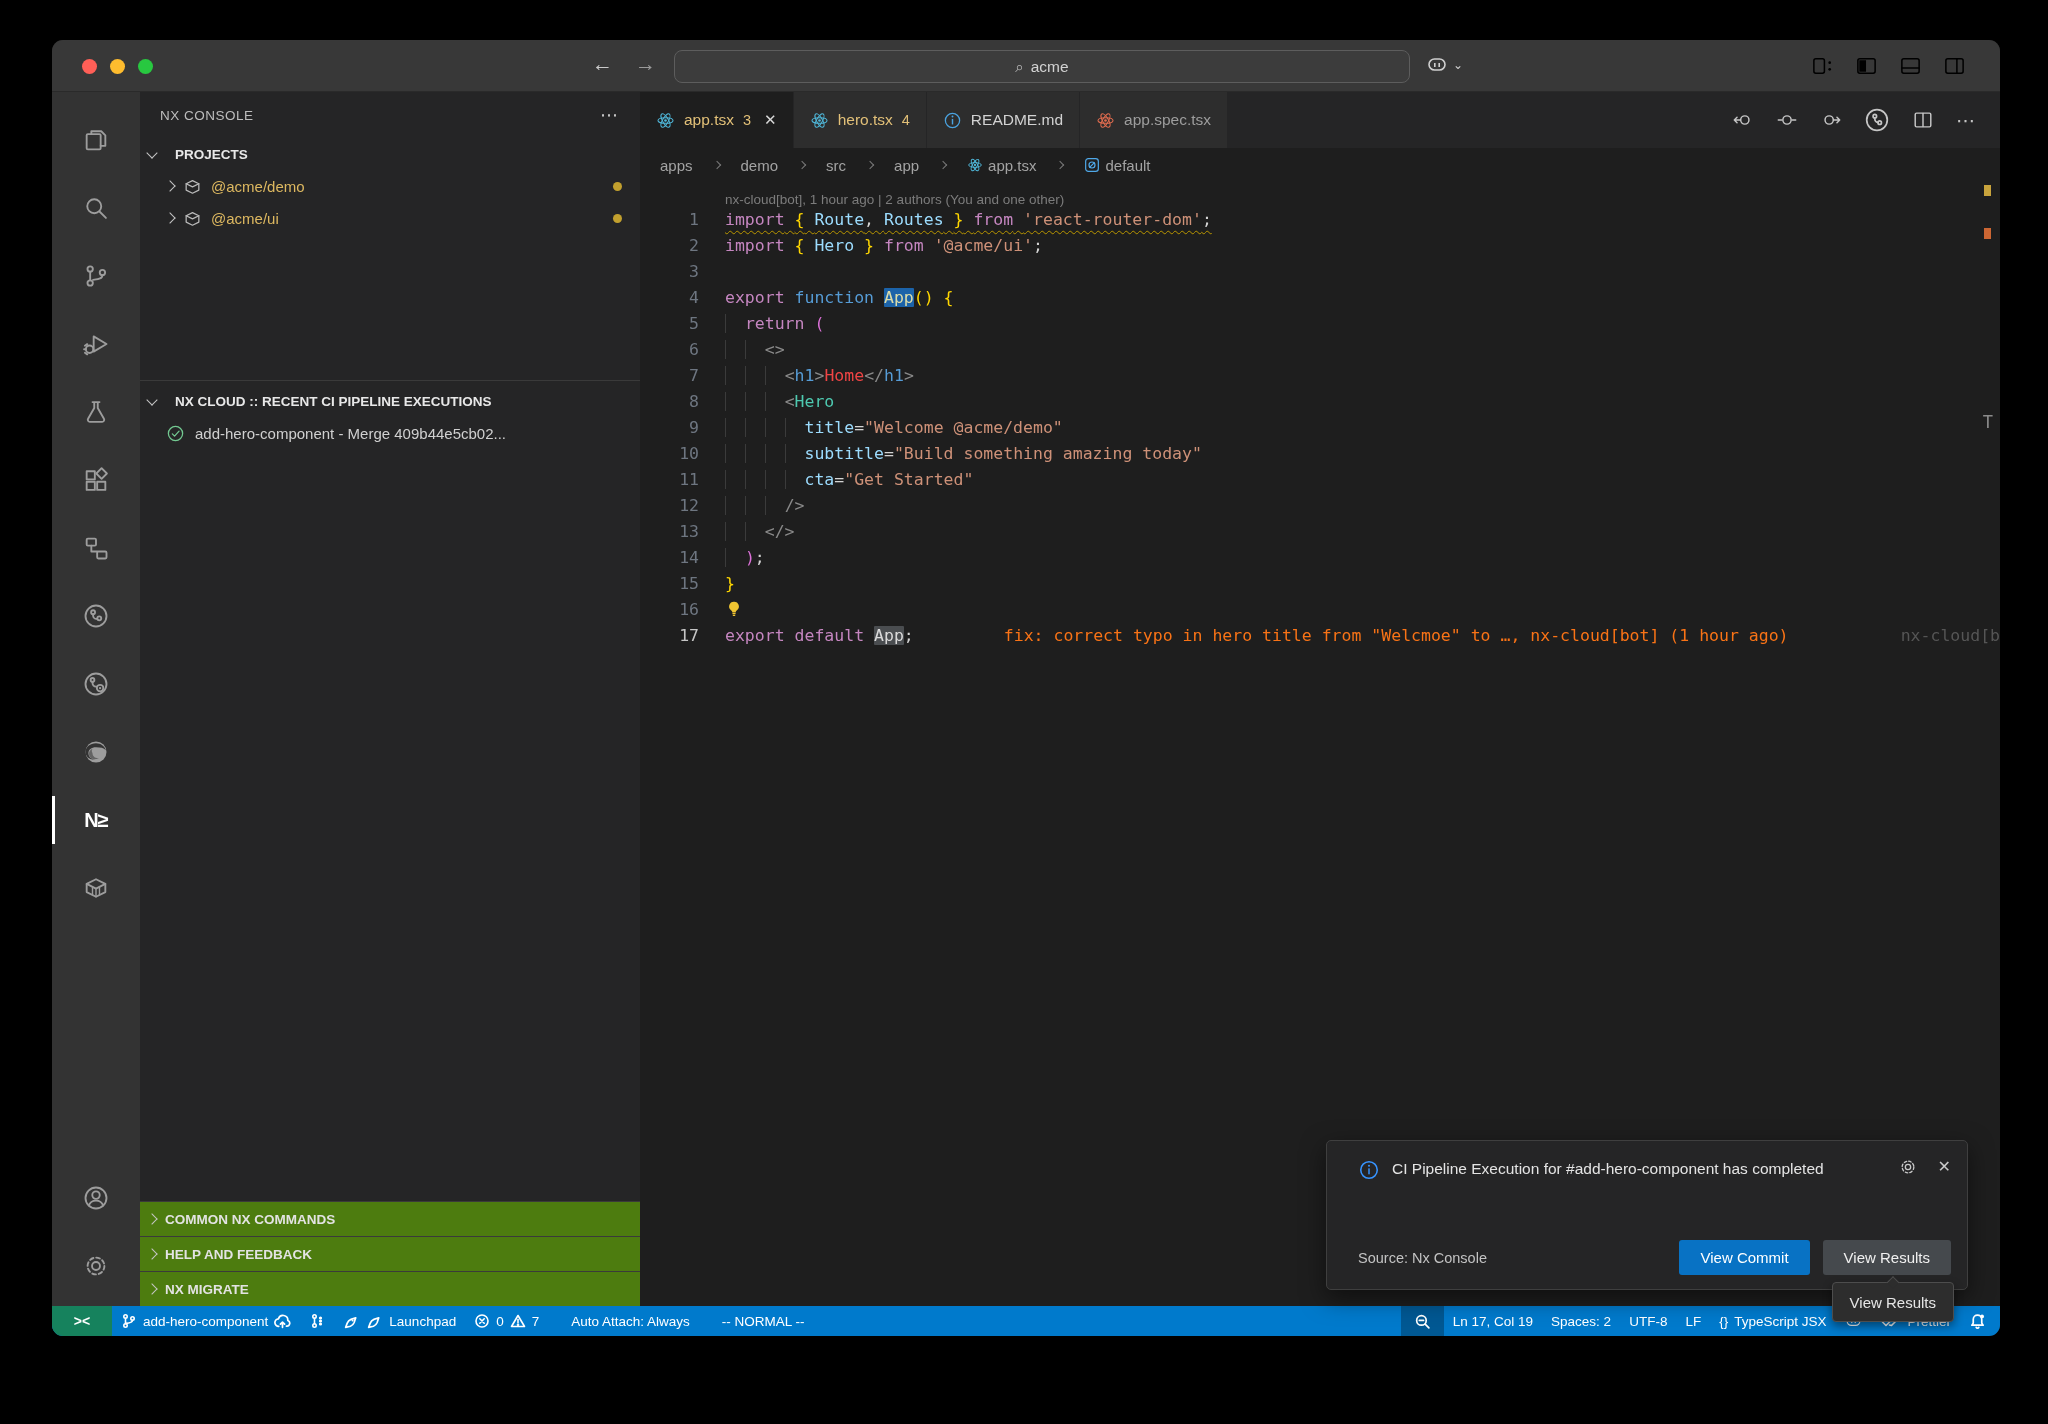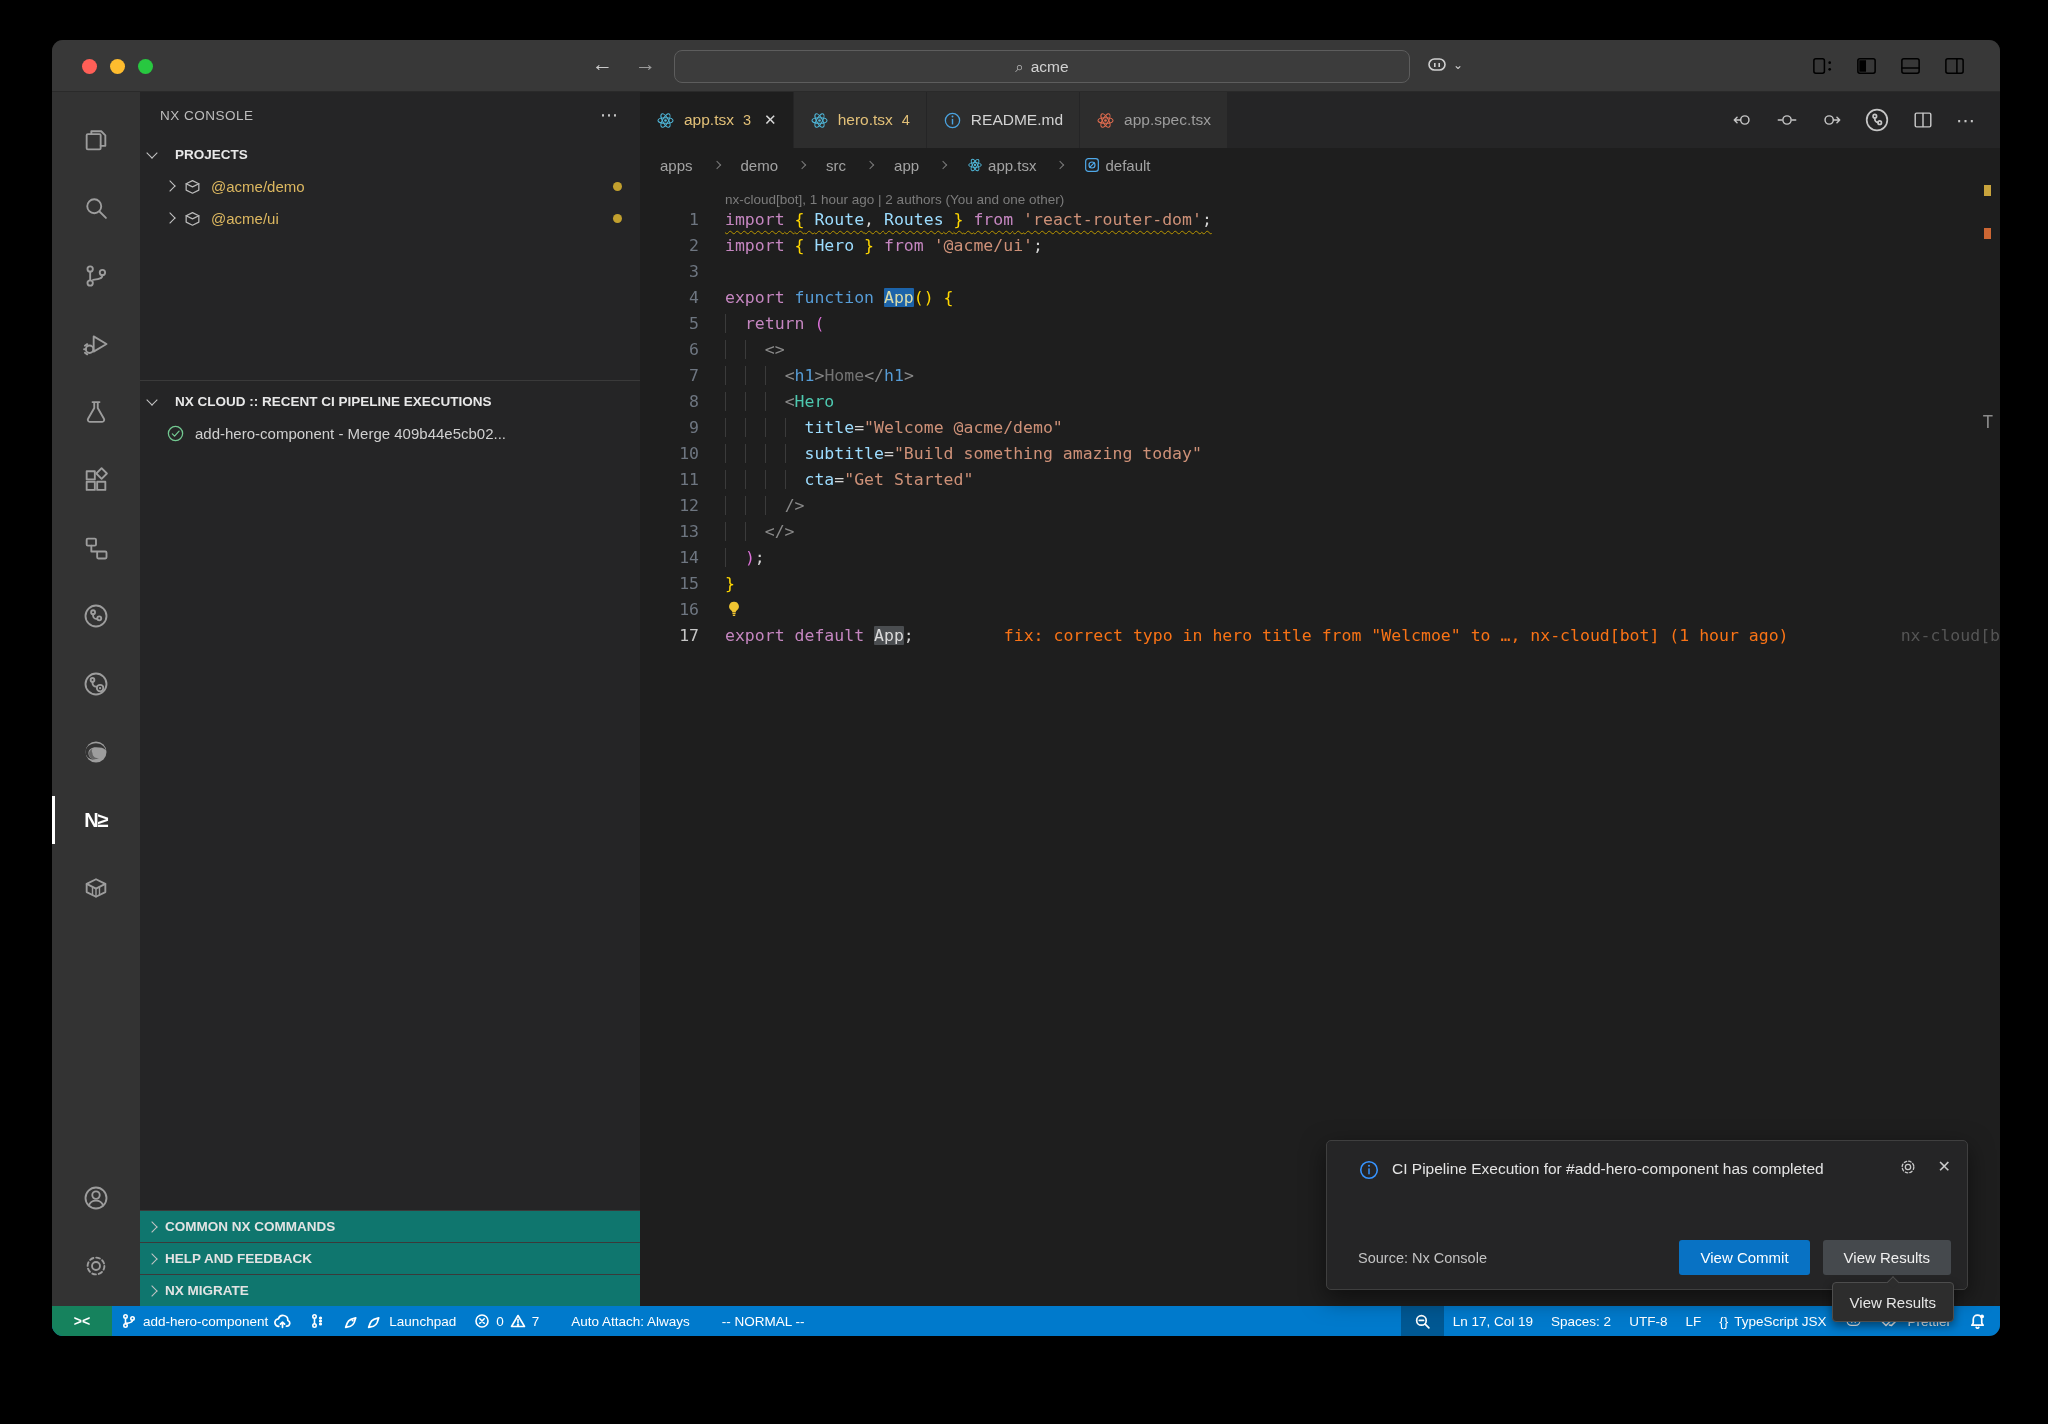--- a/index.html
+++ b/index.html
@@ -54,22 +54,22 @@
     font-size:15px; position:relative; }
   .tree-item .label-mod { color:#ddb860; }
   .dot { position:absolute; right:18px; width:9px; height:9px; border-radius:50%; background:#c2a02e; }
   .chev { width:8px; height:8px; border-right:1.5px solid #c5c5c5; border-bottom:1.5px solid #c5c5c5;
     display:inline-block; flex:0 0 auto; }
   .chev.right { transform:rotate(-45deg); }
   .chev.down  { transform:rotate(45deg); margin-top:-3px; }
   .cloud-section { margin-top:146px; border-top:1px solid #3a3a3a; padding-top:4px; }
   .cloud-item { height:32px; display:flex; align-items:center; gap:10px; padding:0 0 0 26px; font-size:15px; color:#d0d0d0; }
   .sb-bottom { margin-top:auto; }
-  .sb-collapsed { height:32px; display:flex; align-items:center; gap:9px; padding:10px 8px;
-    font-size:13.5px; font-weight:700; color:#e3e3e3; border-top:1px solid #3a3a3a; background:#0f766e; }
+  .sb-collapsed { height:32px; display:flex; align-items:center; gap:9px; padding:17px 8px;
+    font-size:13.5px; font-weight:700; color:#e3e3e3; border-top:1px solid #3a3a3a; background:#4d7c0f; }
 
   
   .editor { flex:1; display:flex; flex-direction:column; min-width:0; background:#1e1e1e; }
   .tabbar { height:56px; background:#252526; display:flex; align-items:stretch; flex:0 0 auto; }
   .tab { display:flex; align-items:center; gap:9px; padding:0 16px; font-size:15.5px;
     background:#2d2d2d; border-right:1px solid #252526; color:#9d9d9d; }
   .tab.active { background:#1e1e1e; }
   .tab .t-label.mod { color:#e2c078; }
   .tab .t-label.lite { color:#d2d2d2; }
   .tab .t-badge { color:#e2c078; font-size:14.5px; }
@@ -86,21 +86,21 @@
     font-family:"DejaVu Sans Mono", monospace; }
   .codelens { height:25px; padding-left:85px; font-size:13.5px; color:#7c7c7c;
     display:flex; align-items:flex-end; font-family:"Liberation Sans", sans-serif; }
   .code-line { height:26px; line-height:26px; font-size:16.5px; white-space:pre; position:relative; }
   .ln { display:inline-block; width:59px; text-align:right; color:#6e7681; padding-right:0; }
   .ln.active { color:#c6c6c6; }
   .lc { padding-left:26px; }
   .guide { white-space:pre; box-shadow:inset 1px 0 0 #3b3b3b; }
   .tk-kw{color:#c586c0}.tk-kw2{color:#569cd6}.tk-id{color:#9cdcfe}.tk-cmp{color:#4ec9b0}
   .tk-tag{color:#569cd6}.tk-str{color:#ce9178}.tk-pu{color:#d4d4d4}
-  .tk-b1{color:#ffd700}.tk-b2{color:#da70d6}.tk-ag{color:#8a8a8a}.tk-tx{color:#737373}
+  .tk-b1{color:#ffd700}.tk-b2{color:#da70d6}.tk-ag{color:#8a8a8a}.tk-tx{color:#ef4444}
   .tk-fnhl{color:#dcdcaa;background:#1c63a9;border-radius:1px}
   .tk-hlg{color:#dadada;background:#4a4d50;border-radius:1px}
   .tk-bl{color:#f97316;margin-left:90px}
   .squiggle { text-decoration:underline; text-decoration-style:wavy;
     text-decoration-color:#b89500; text-decoration-thickness:1px; text-underline-offset:5px; }
   .bulb { display:inline-block; width:18px; height:18px; vertical-align:-3px; }
   .rb { position:absolute; right:0; top:0; color:#555; }
   .ruler-mark { position:absolute; right:9px; width:7px; }
   .rm-y { top:3px; height:11px; background:#c8a33c; }
   .rm-o { top:46px; height:11px; background:#cc6633; }

